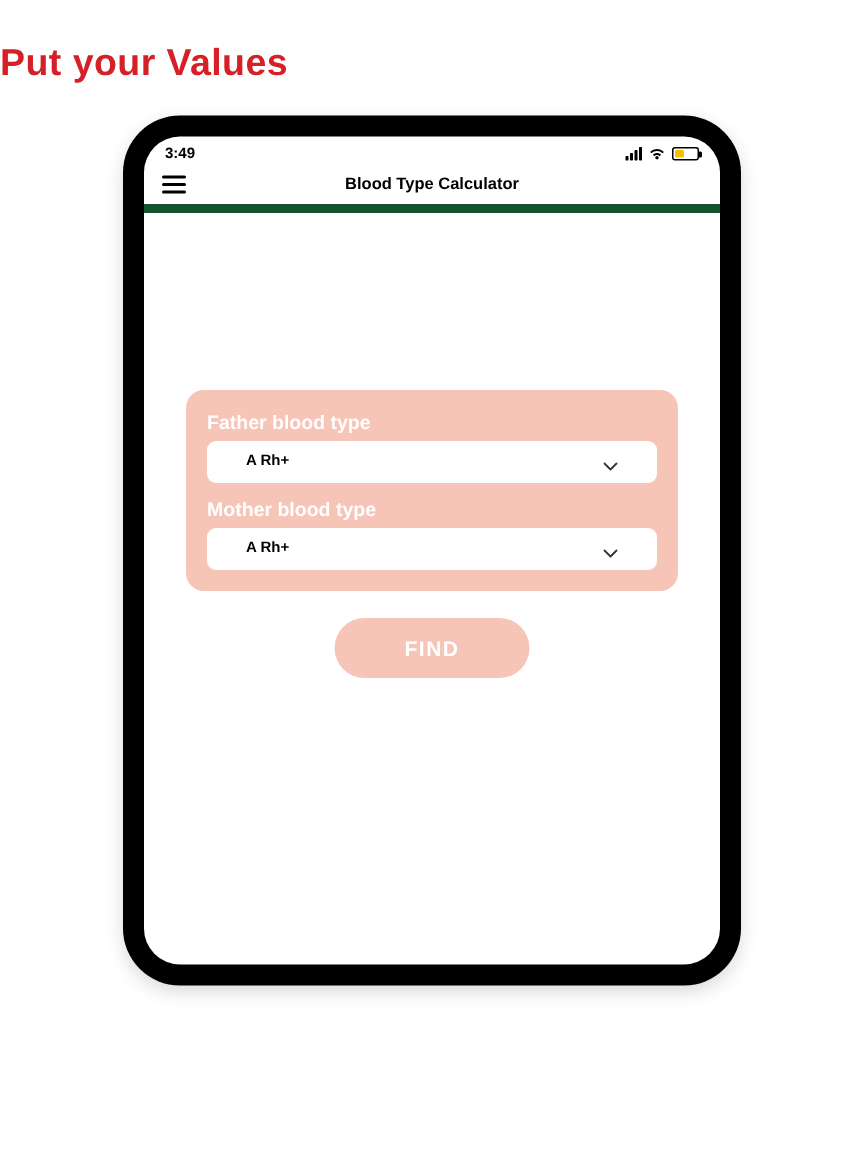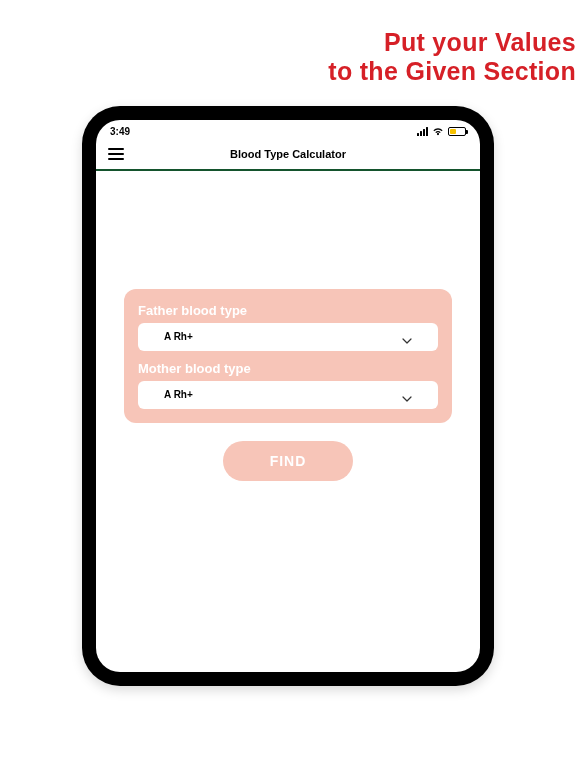--- a/index.html
+++ b/index.html
@@ -5,21 +5,21 @@
   * { box-sizing: border-box; margin: 0; padding: 0; }
   body {
     font-family: -apple-system, Helvetica, Arial, sans-serif;
     background: #ffffff;
     width: 576px;
     height: 768px;
     overflow: hidden;
     position: relative;
   }
   .promo-title {
-    text-align: right;
+    text-align: left;
     color: #d62027;
     font-weight: 700;
     font-size: 25px;
     line-height: 1.15;
     padding-top: 28px;
     padding-bottom: 20px;
     letter-spacing: 0.3px;
   }
   .device-frame {
     width: 412px;
@@ -94,21 +94,21 @@
     background: #f6c100;
     border-radius:1px;
   }
   
   .app-header {
     display:flex;
     align-items:center;
     justify-content:center;
     position:relative;
     height: 32px;
-    border-bottom: 2px solid #14532d;
+    border-bottom: 6px solid #14532d;
   }
   .hamburger {
     position:absolute;
     left: 12px;
     top: 50%;
     transform: translateY(-50%);
     width: 16px;
     height: 12px;
     display:flex;
     flex-direction:column;
@@ -175,21 +175,20 @@
     width: 130px;
     height: 40px;
     cursor:pointer;
   }
 </style>
 </head>
 <body>
 
 <div class="promo-title">
   <div>Put your Values</div>
-  <div>to the Given Section</div>
 </div>
 
 <div class="device-frame">
   <div class="device-screen">
 
     <div class="status-bar">
       <div>3:49</div>
       <div class="status-right">
         <span class="signal-bars">
           <span></span>

